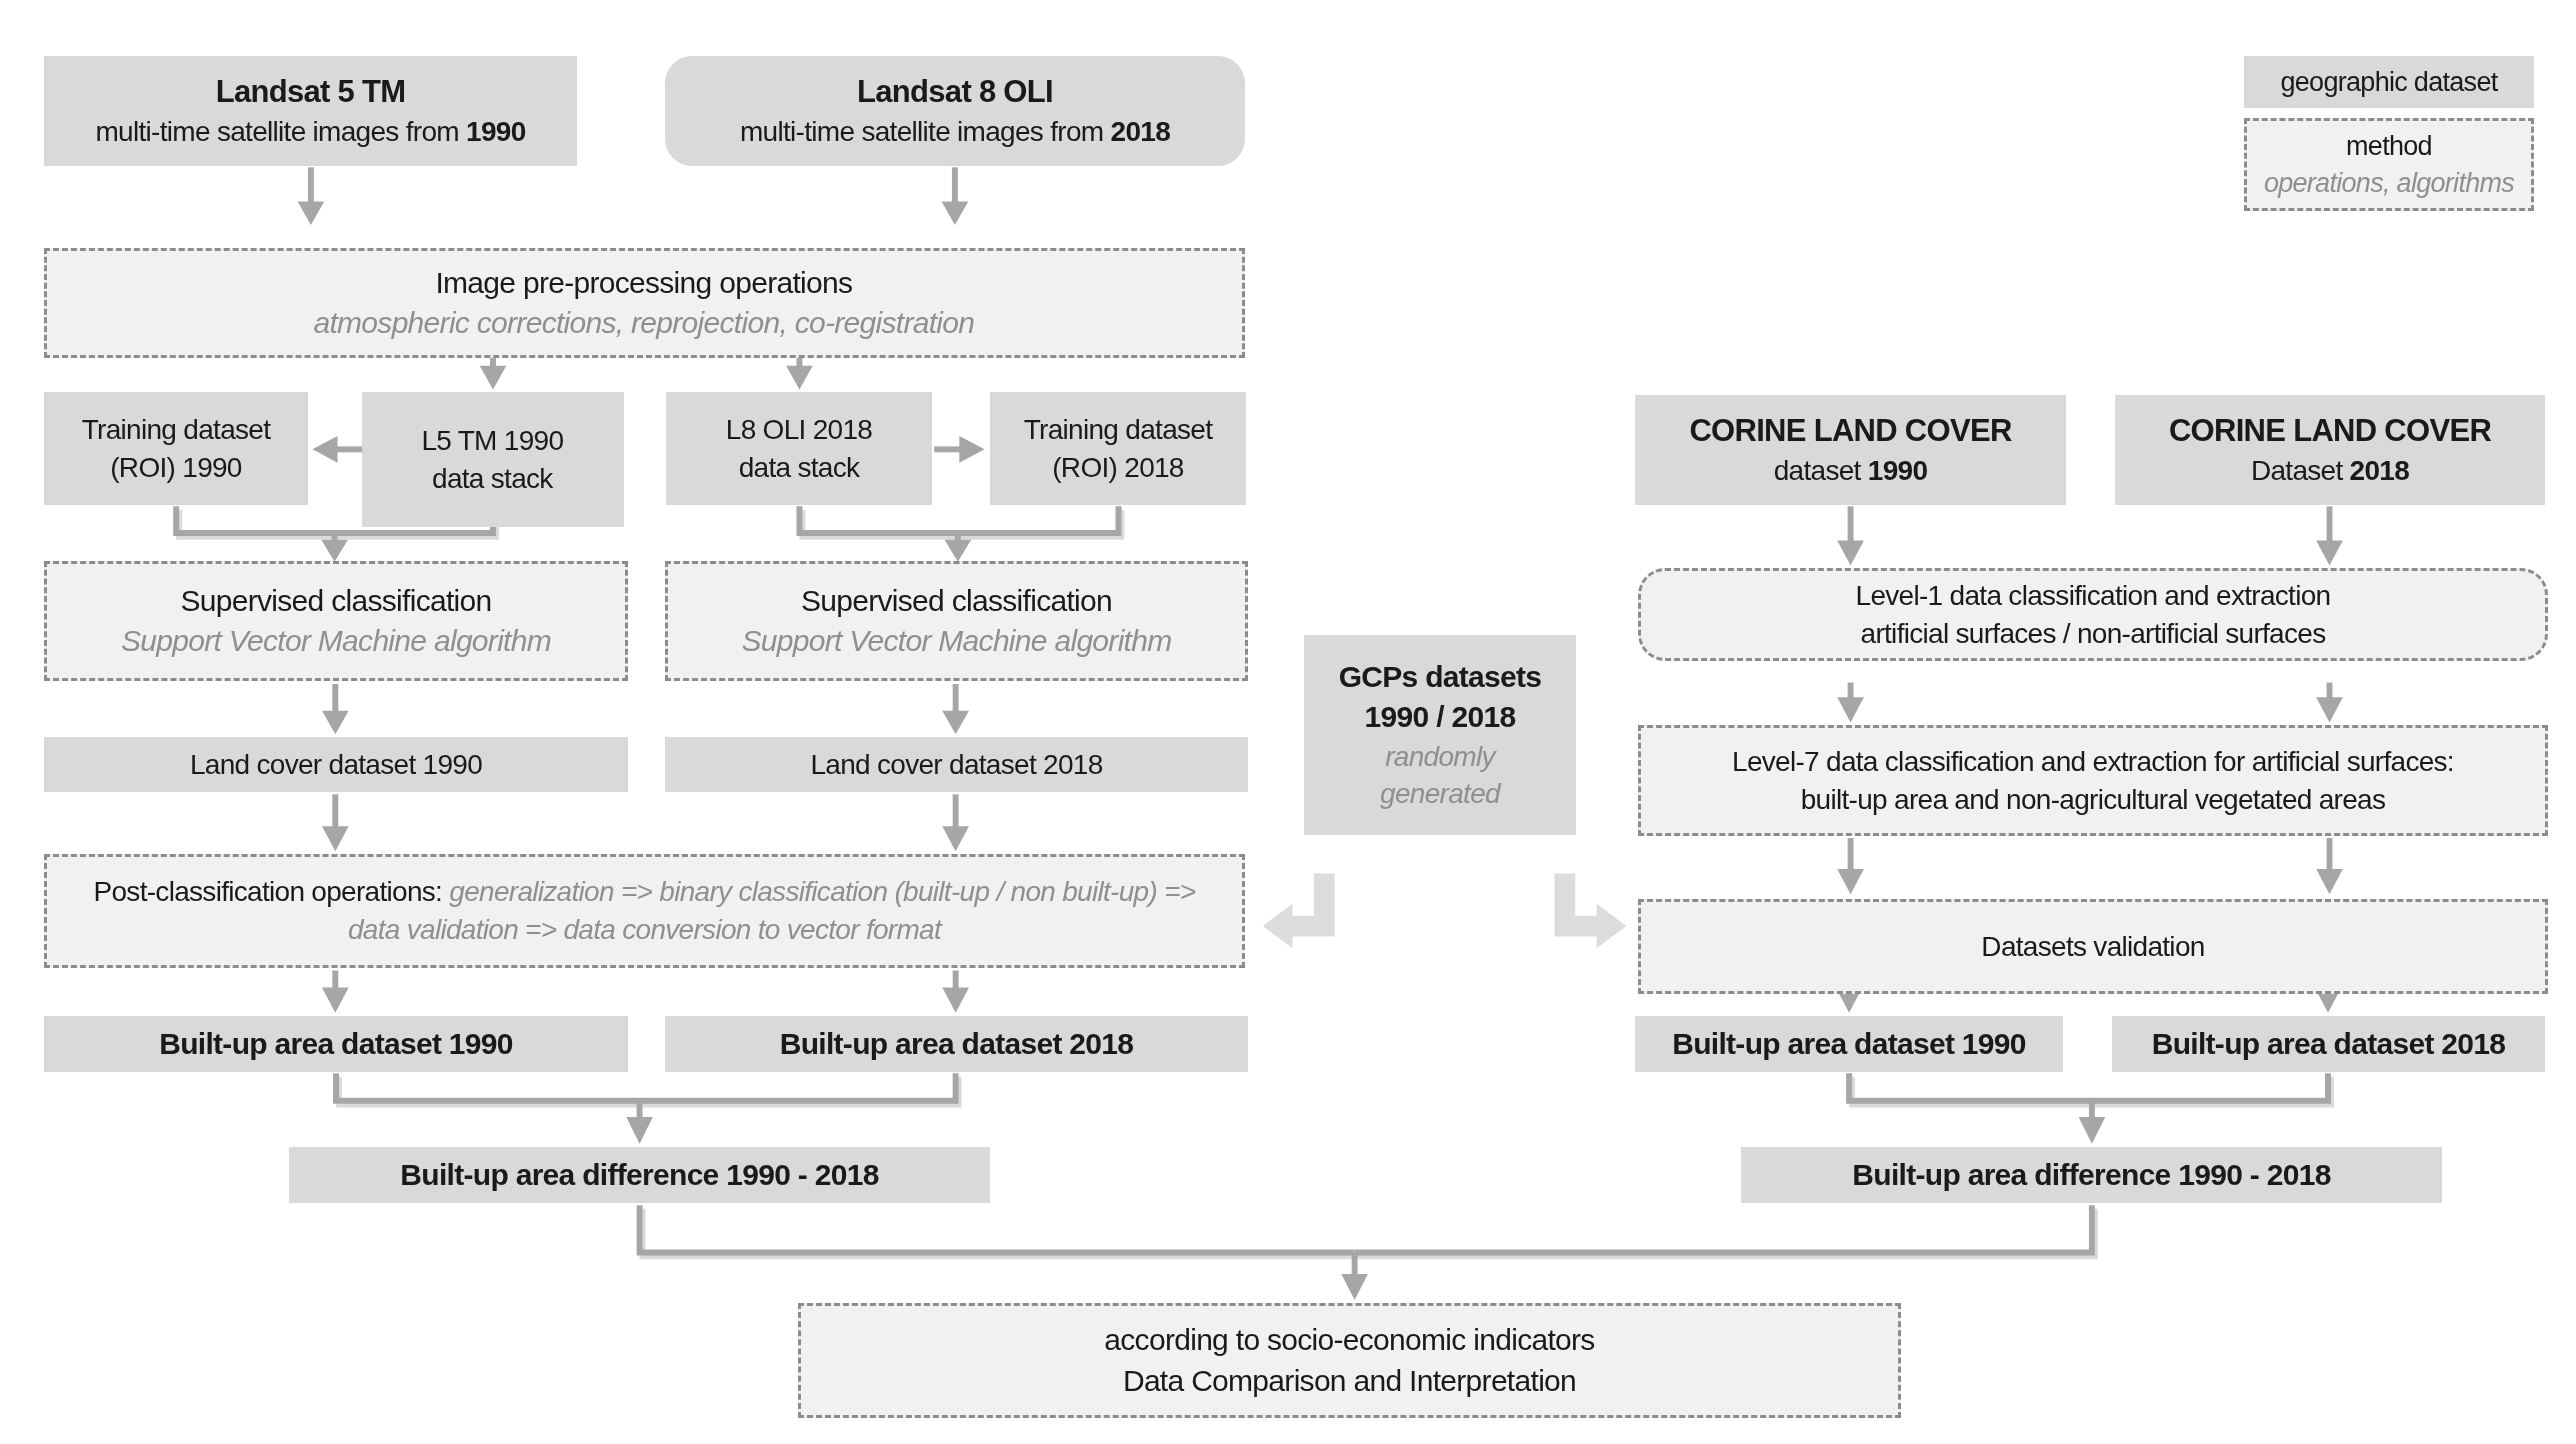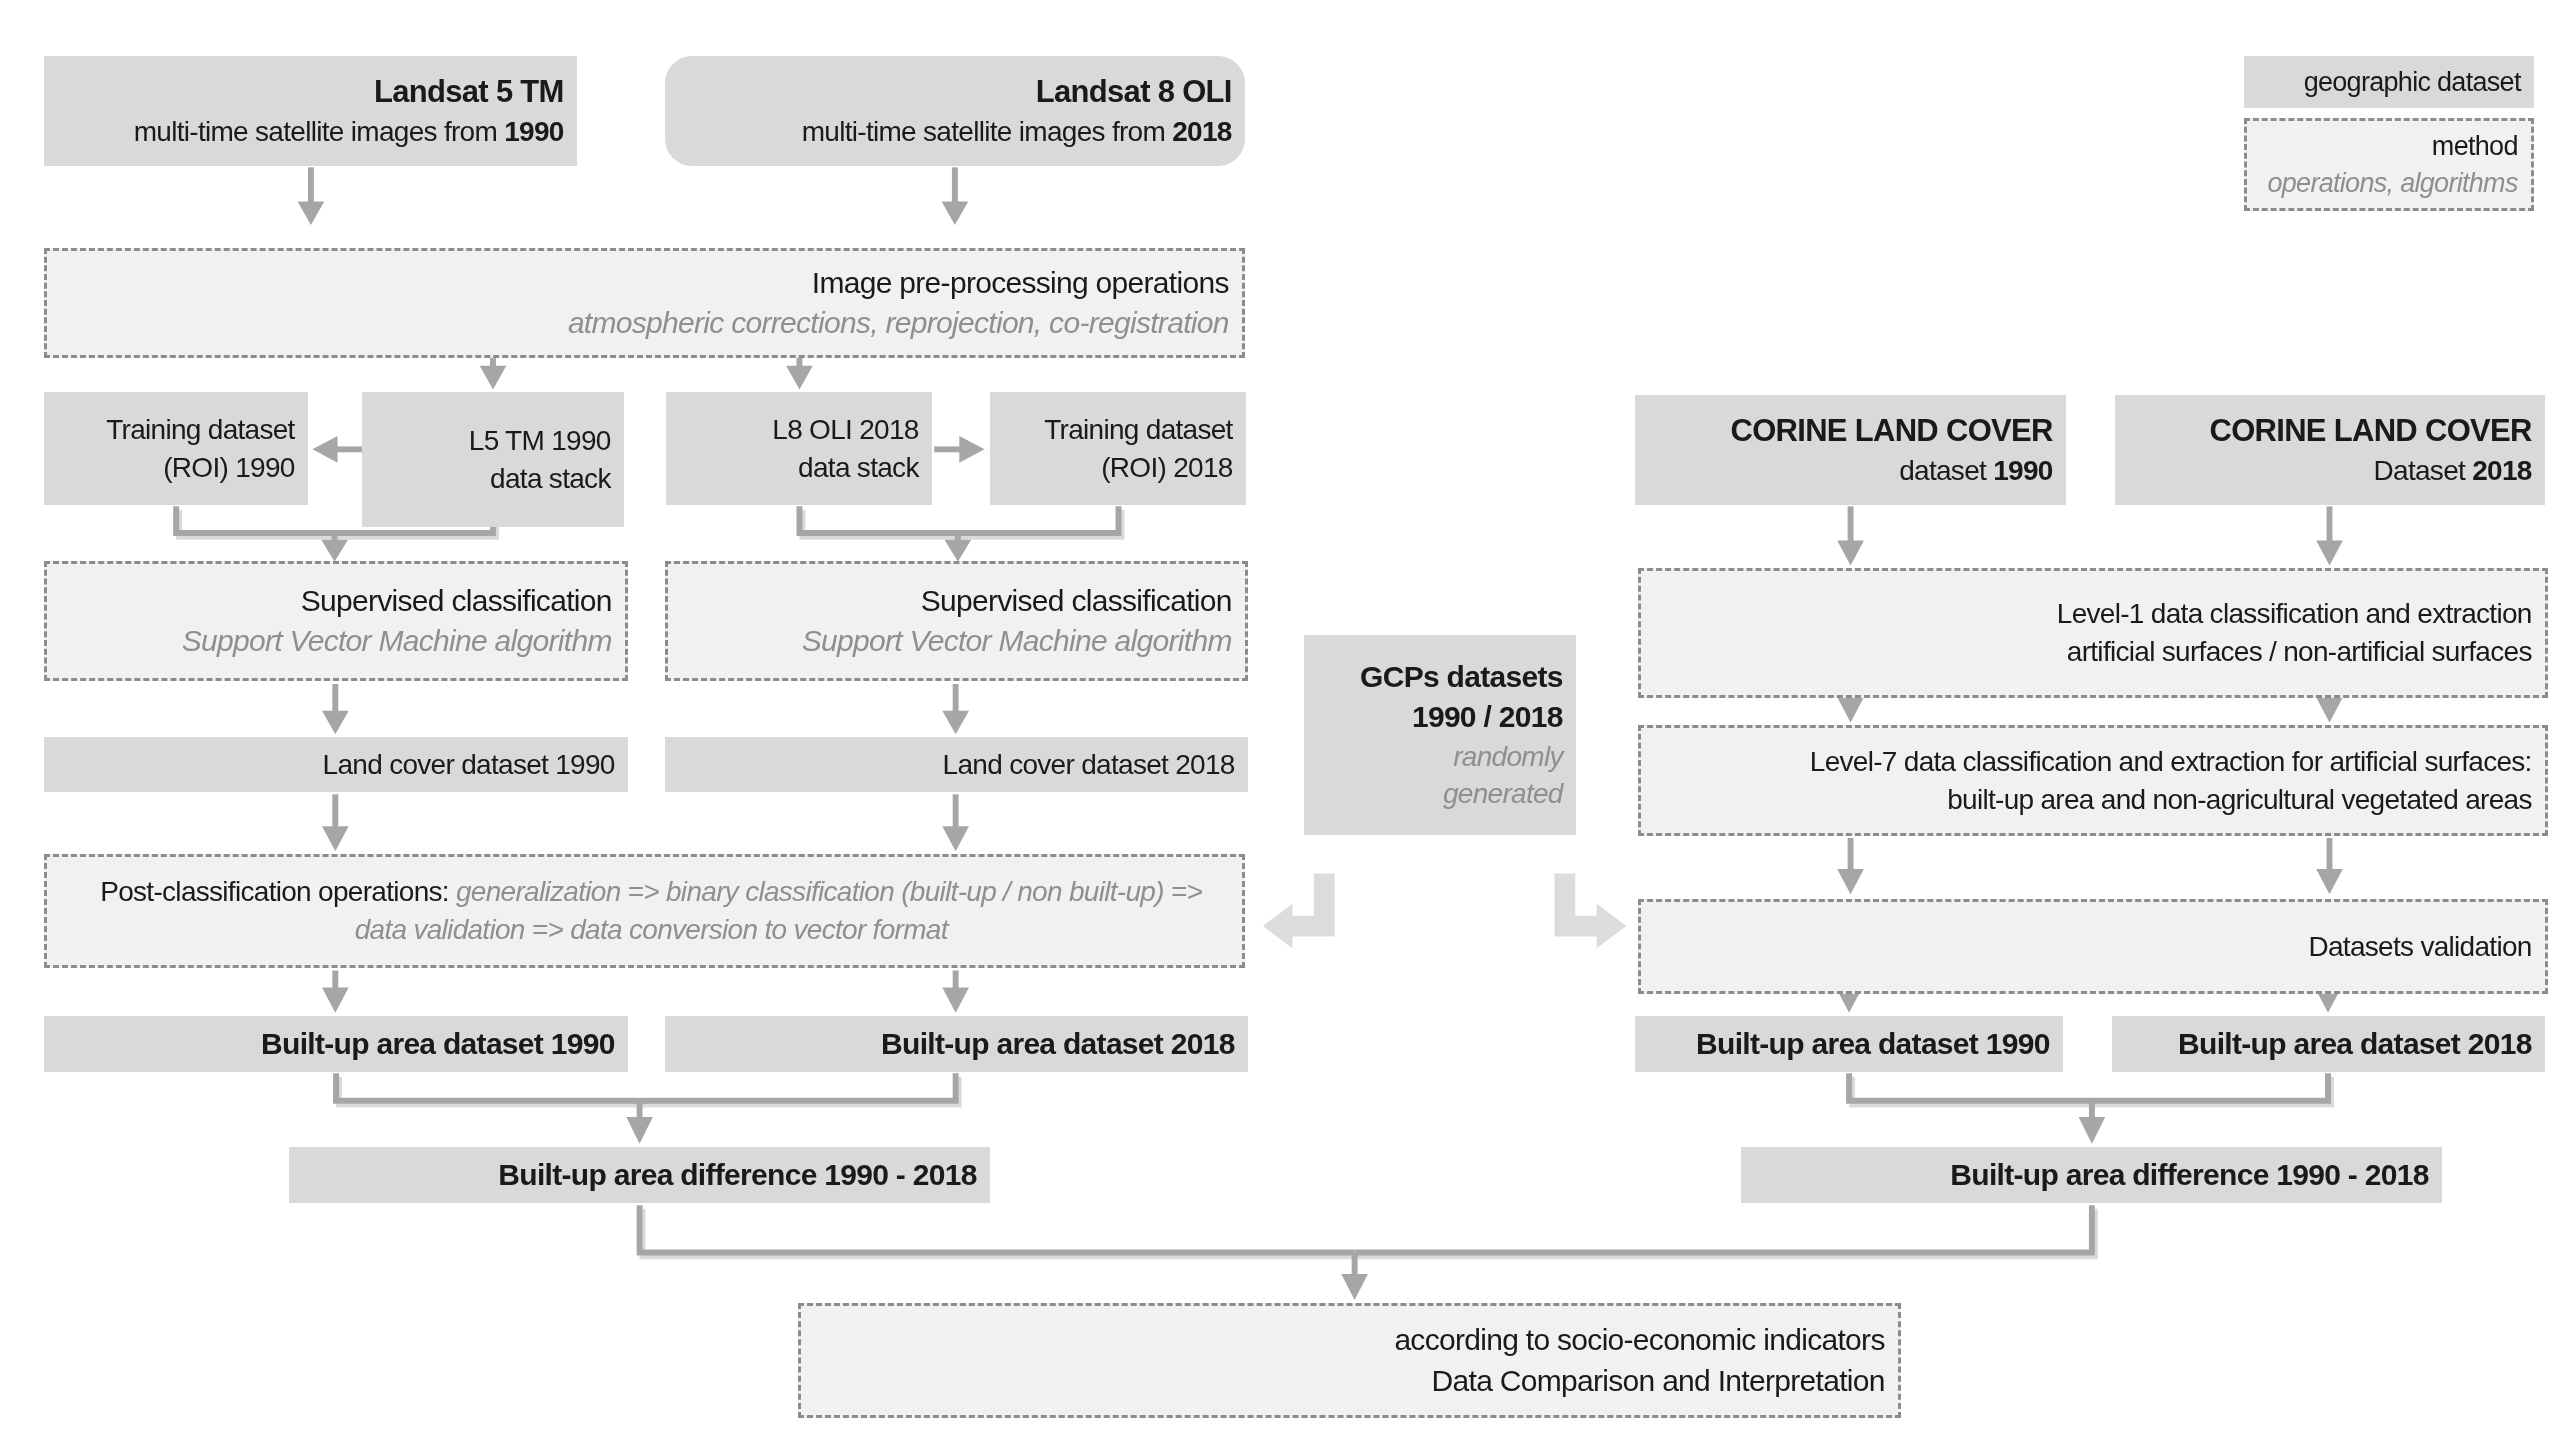--- a/index.html
+++ b/index.html
@@ -23,21 +23,21 @@
   .shadowed { filter: drop-shadow(4px 5px 0 rgba(0,0,0,0.15)); }
   .block-arrow { fill: var(--block-arrow); stroke: none; }
 
   .box {
     position: absolute;
     z-index: 2;
     box-sizing: border-box;
     display: flex;
     flex-direction: column;
     justify-content: center;
-    align-items: flex-end;
+    align-items: center;
     text-align: center;
     letter-spacing: -0.7px;
     line-height: 1.34;
     font-size: 28px;
     padding: 4.4px 13.3px;
   }
   .solid  { background: var(--box-fill); }
   .dashed { background: var(--dashed-fill); border: 3px dashed var(--dashed-border); }
   .bold   { font-weight: bold; }
   .sub    { color: var(--sub-text); font-style: italic; }
@@ -261,21 +261,21 @@
 
   <div class="box solid" style="left:1635px; top:395px; width:431px; height:110px;">
     <div class="bold t42">CORINE LAND COVER</div>
     <div><span>dataset </span><span class="bold">1990</span></div>
   </div>
   <div class="box solid" style="left:2115px; top:395px; width:430px; height:110px;">
     <div class="bold t42">CORINE LAND COVER</div>
     <div><span>Dataset </span><span class="bold">2018</span></div>
   </div>
 
-  <div class="box dashed" style="left:1638px; top:568px; width:910px; height:130px;">
+  <div class="box dashed" style="left:1638px; top:568px; width:910px; height:93px;border-radius:27px;">
     <div>Level-1 data classification and extraction</div>
     <div>artificial surfaces / non-artificial surfaces</div>
   </div>
   <div class="box dashed" style="left:1638px; top:725px; width:910px; height:111px;">
     <div>Level-7 data classification and extraction for artificial surfaces:</div>
     <div>built-up area and non-agricultural vegetated areas</div>
   </div>
   <div class="box dashed" style="left:1638px; top:899px; width:910px; height:95px;">
     <div>Datasets validation</div>
   </div>

